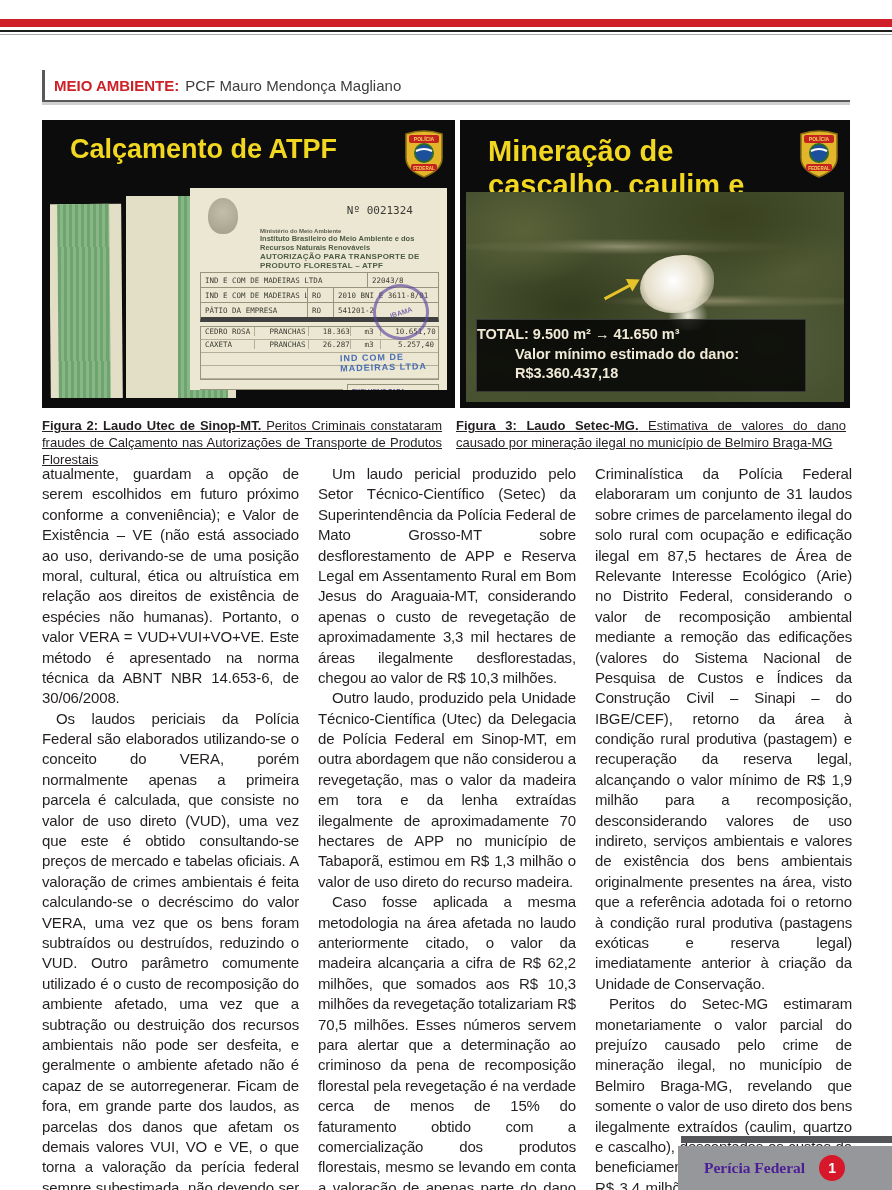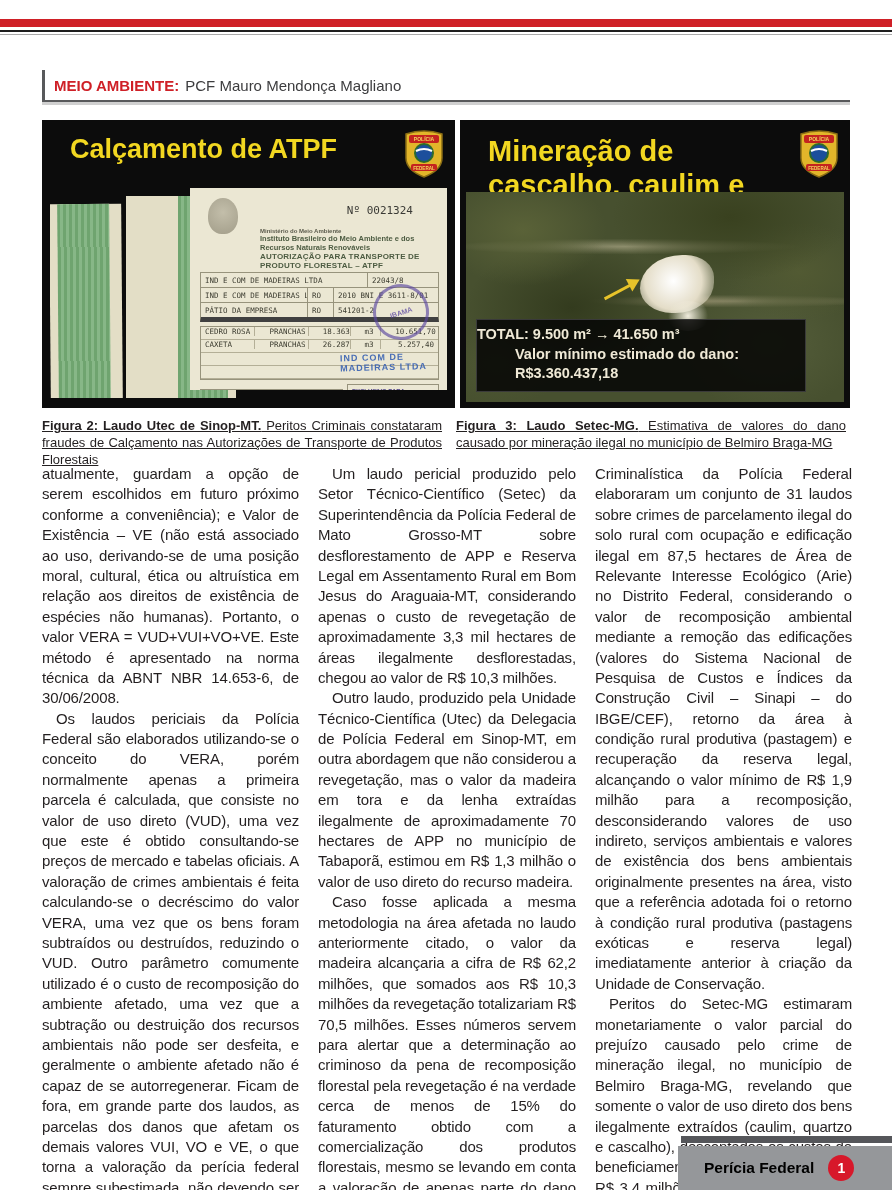--- a/index.html
+++ b/index.html
@@ -104,21 +104,21 @@
   .bodycols { position:absolute; left:42px; top:464px; width:810px; display:flex; }
   .col { width:257px; font-size:15px; line-height:1.36; color:#231f20; text-align:justify; letter-spacing:-.15px; }
   .col + .col { margin-left:19px; }
   .col2w { width:258px; }
   .col p.ind { text-indent:14px; }
 
   
   .footer-darkbar { position:absolute; left:681px; top:1136px; width:211px; height:7px; background:#55565a; }
   .footer-box { position:absolute; left:678px; top:1146px; width:214px; height:44px; background:#95979a;
                 display:flex; align-items:center; }
-  .footer-title { color:#000000; font-weight:bold; font-size:15.5px; margin-left:26px; }
+  .footer-title { color:#4c1d95; font-weight:bold; font-size:15.5px; margin-left:26px;font-family:Liberation Serif, serif; }
   .page-badge { width:26px; height:26px; border-radius:50%; background:#d7182a; color:#fff; font-weight:bold;
                 font-size:14px; display:flex; align-items:center; justify-content:center; margin-left:14px; }
 </style>
 </head>
 <body>
 
 <div class="page">
 
   <div class="rule-red"></div>
   <div class="rule-black"></div>

